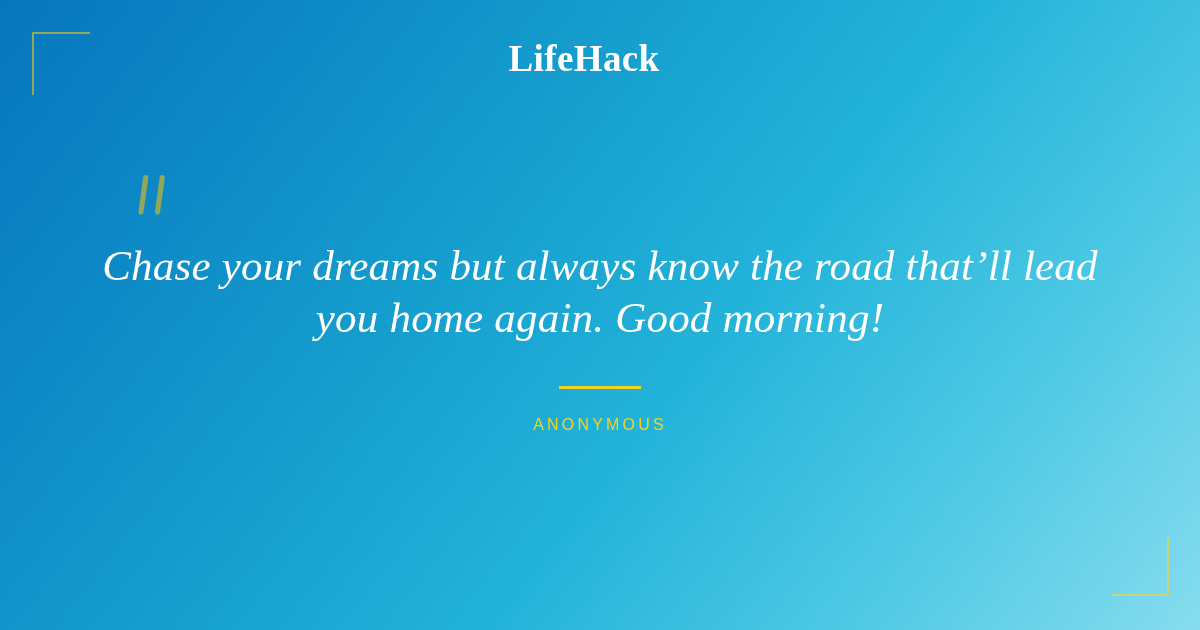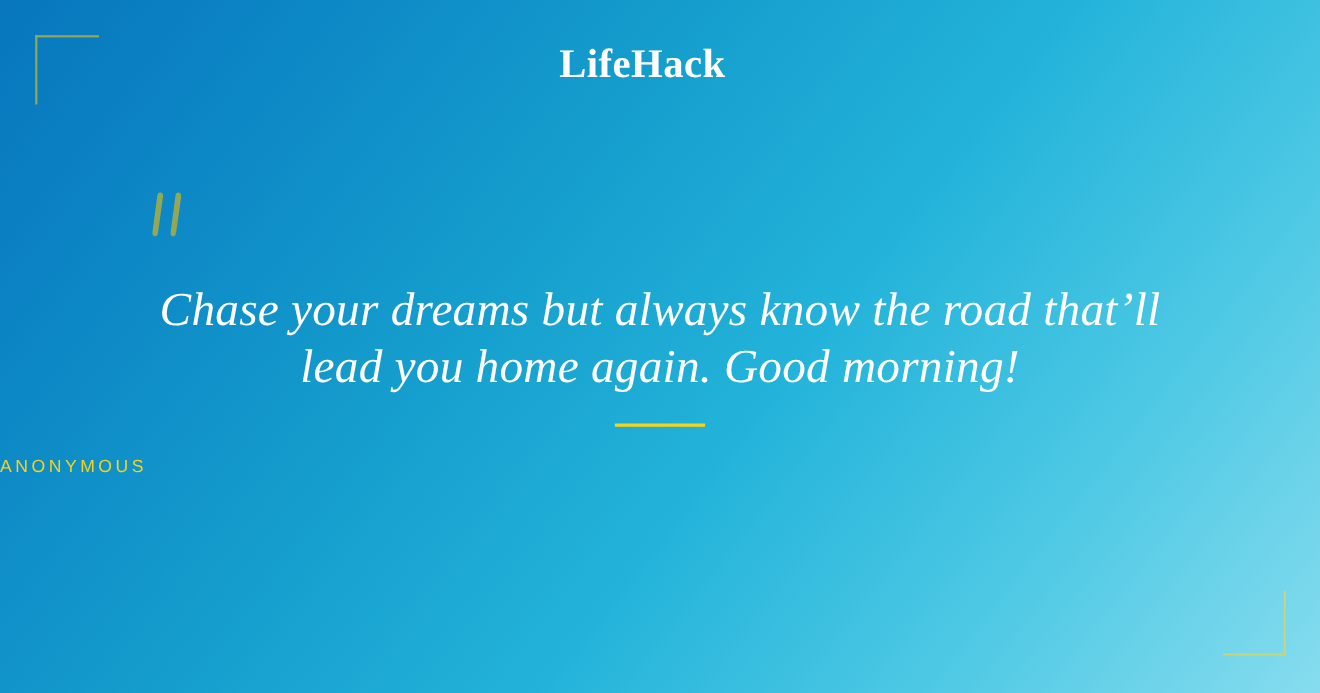--- a/index.html
+++ b/index.html
@@ -84,21 +84,21 @@
     width: 1000px;
     text-align: center;
   }
 
   #quote-text {
     font-family: "Liberation Serif", "DejaVu Serif", serif;
     font-style: italic;
     font-size: 43px;
     line-height: 52px;
     color: #ffffff;
-    margin: 16px;
+    margin: 0;
     letter-spacing: 0.2px;
   }
 
   
   #divider-wrap {
     position: absolute;
     left: 0;
     top: 384px;
     width: 1200px;
     text-align: center;
@@ -111,21 +111,21 @@
     height: 3px;
     background: #f3d41c;
   }
 
   
   #attribution {
     position: absolute;
     left: 0;
     top: 415px;
     width: 1200px;
-    text-align: left;
+    text-align: center;
     font-family: "Liberation Sans", sans-serif;
     font-size: 16px;
     font-weight: 400;
     letter-spacing: 3.2px;
     color: #f2d421;
     line-height: 20px;
   }
 </style>
 </head>
 <body>

